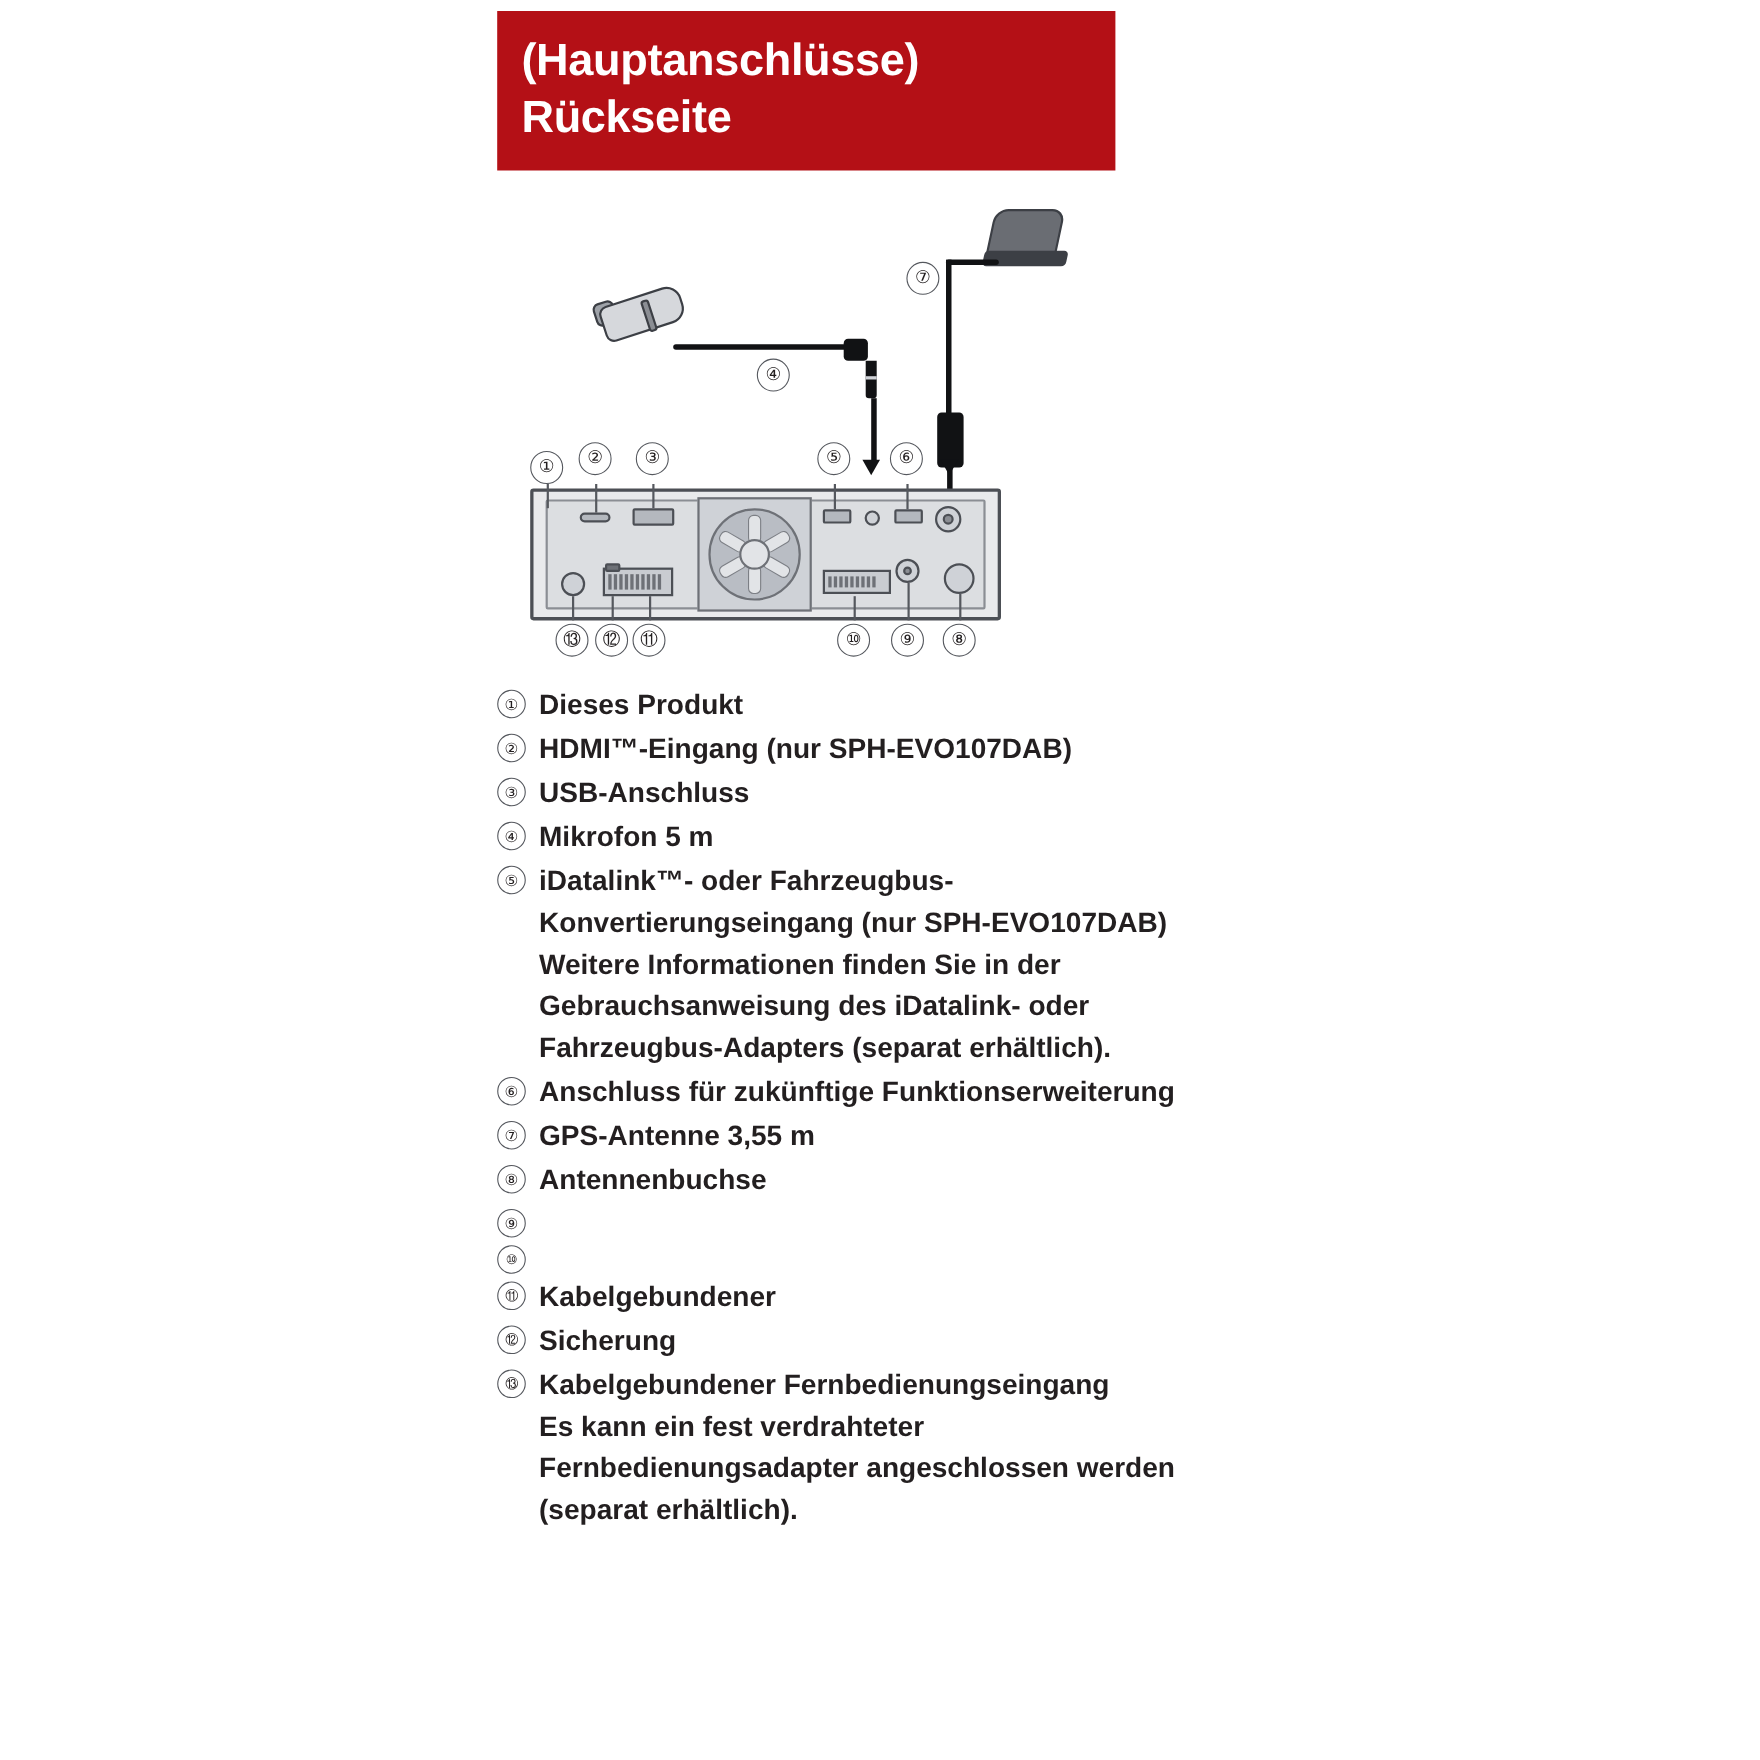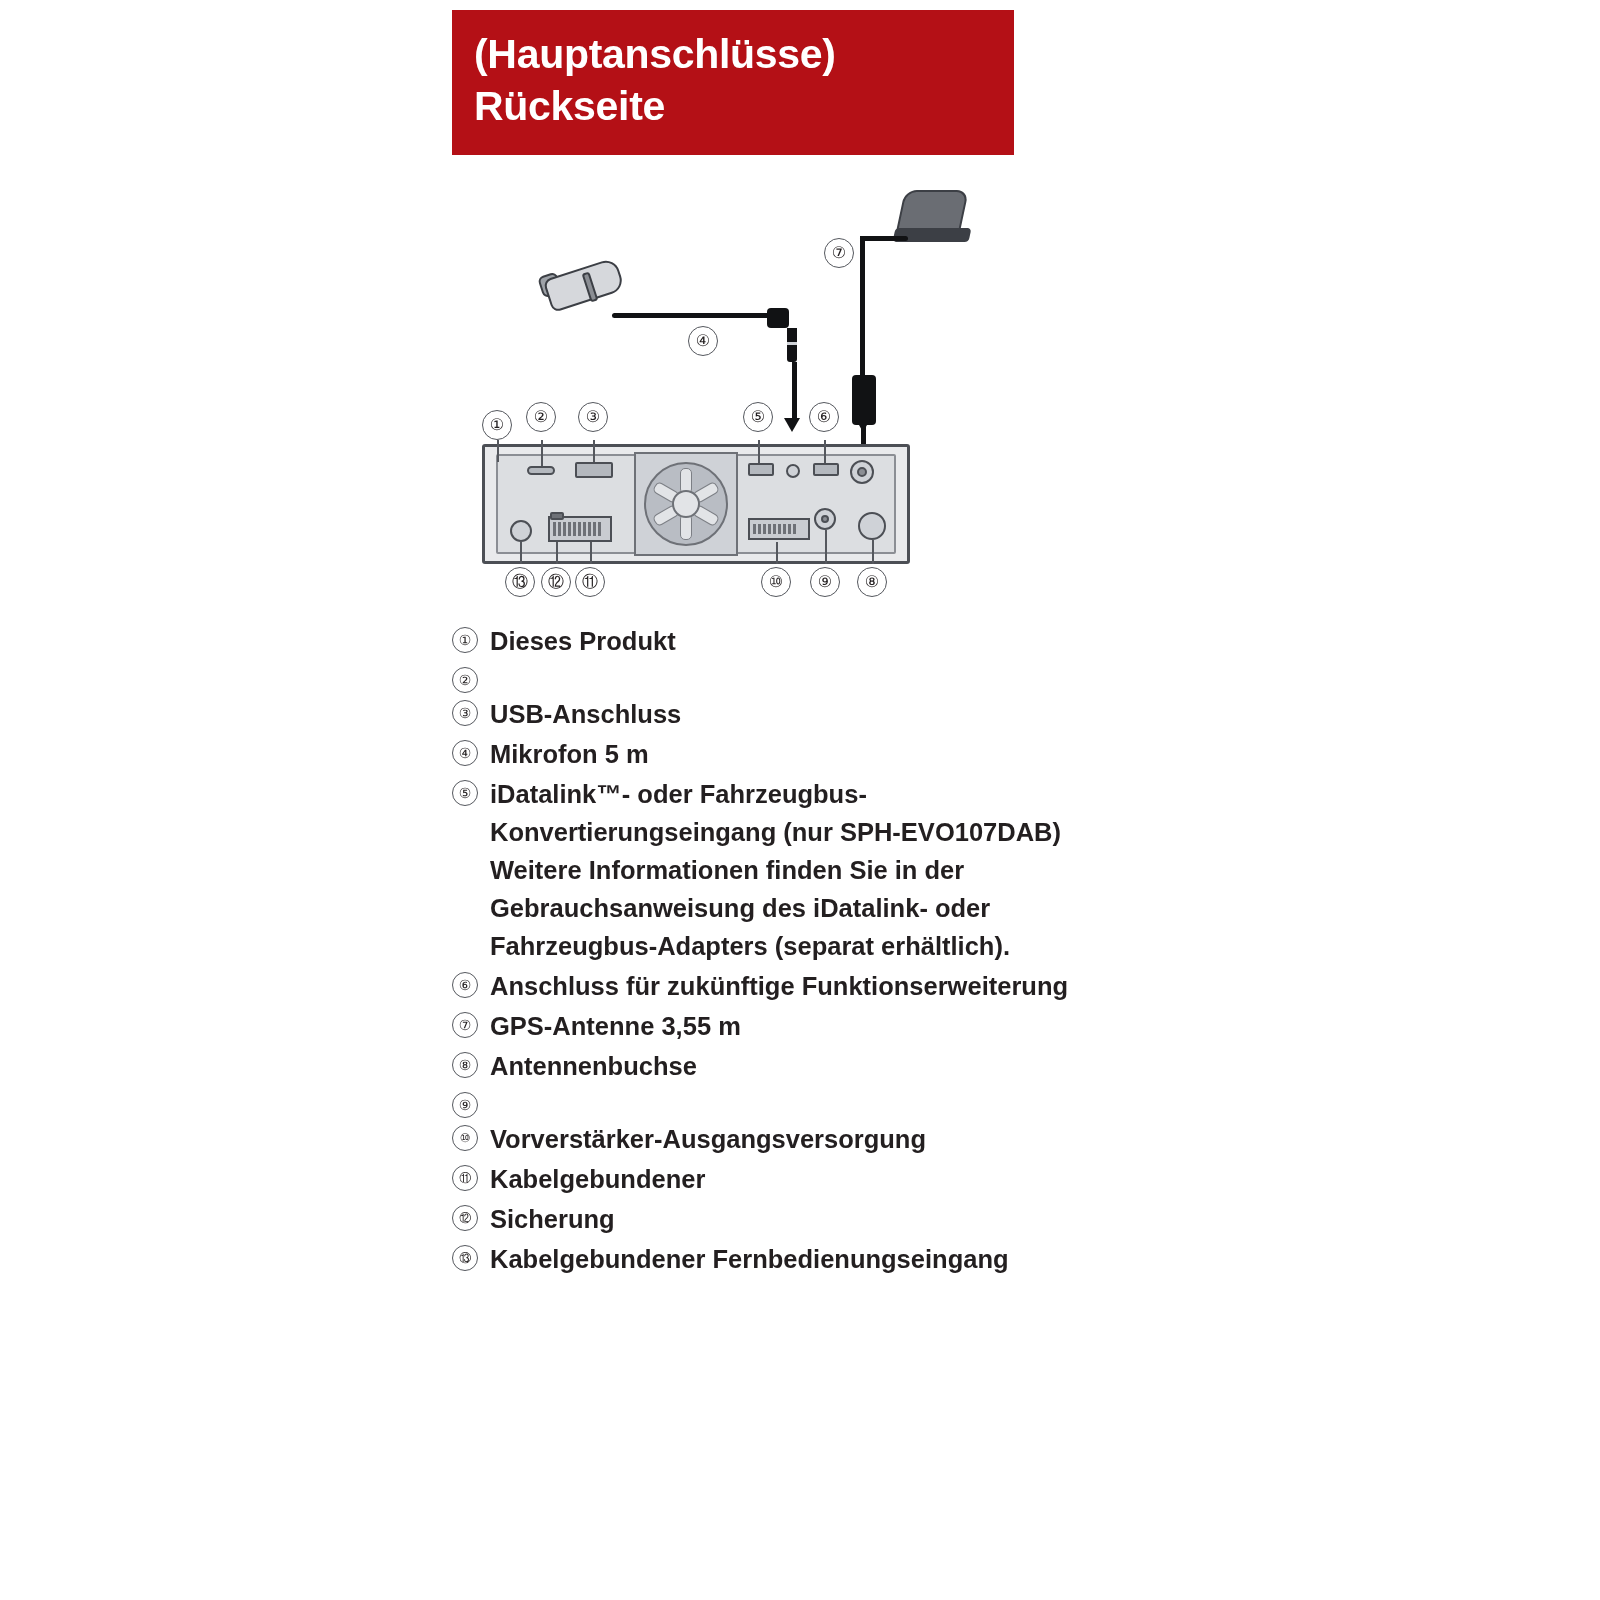--- a/index.html
+++ b/index.html
@@ -460,20 +460,21 @@
 
 <div class="legend">
 
   <div class="legend-item">
     <div class="legend-num">①</div>
     <div class="legend-text">Dieses Produkt</div>
   </div>
 
   <div class="legend-item">
     <div class="legend-num">②</div>
+    <div class="legend-text">HDMI™-Eingang (nur SPH-EVO107DAB)</div>
   </div>
 
   <div class="legend-item">
     <div class="legend-num">③</div>
     <div class="legend-text">USB-Anschluss</div>
   </div>
 
   <div class="legend-item">
     <div class="legend-num">④</div>
     <div class="legend-text">Mikrofon 5 m</div>
@@ -501,33 +502,33 @@
     <div class="legend-num">⑧</div>
     <div class="legend-text">Antennenbuchse</div>
   </div>
 
   <div class="legend-item">
     <div class="legend-num">⑨</div>
   </div>
 
   <div class="legend-item">
     <div class="legend-num wide">⑩</div>
-    <div class="legend-text">Vorverstärker-Ausgangsversorgung</div>
   </div>
 
   <div class="legend-item">
     <div class="legend-num wide">⑪</div>
     <div class="legend-text">Kabelgebundener</div>
   </div>
 
   <div class="legend-item">
     <div class="legend-num wide">⑫</div>
     <div class="legend-text">Sicherung</div>
   </div>
 
   <div class="legend-item">
     <div class="legend-num wide">⑬</div>
     <div class="legend-text">
       <span>Kabelgebundener Fernbedienungseingang</span>
+      <span class="sub">Es kann ein fest verdrahteter Fernbedienungsadapter angeschlossen werden (separat erhältlich).</span>
     </div>
   </div>
 
 </div>
 
 </body></html>

